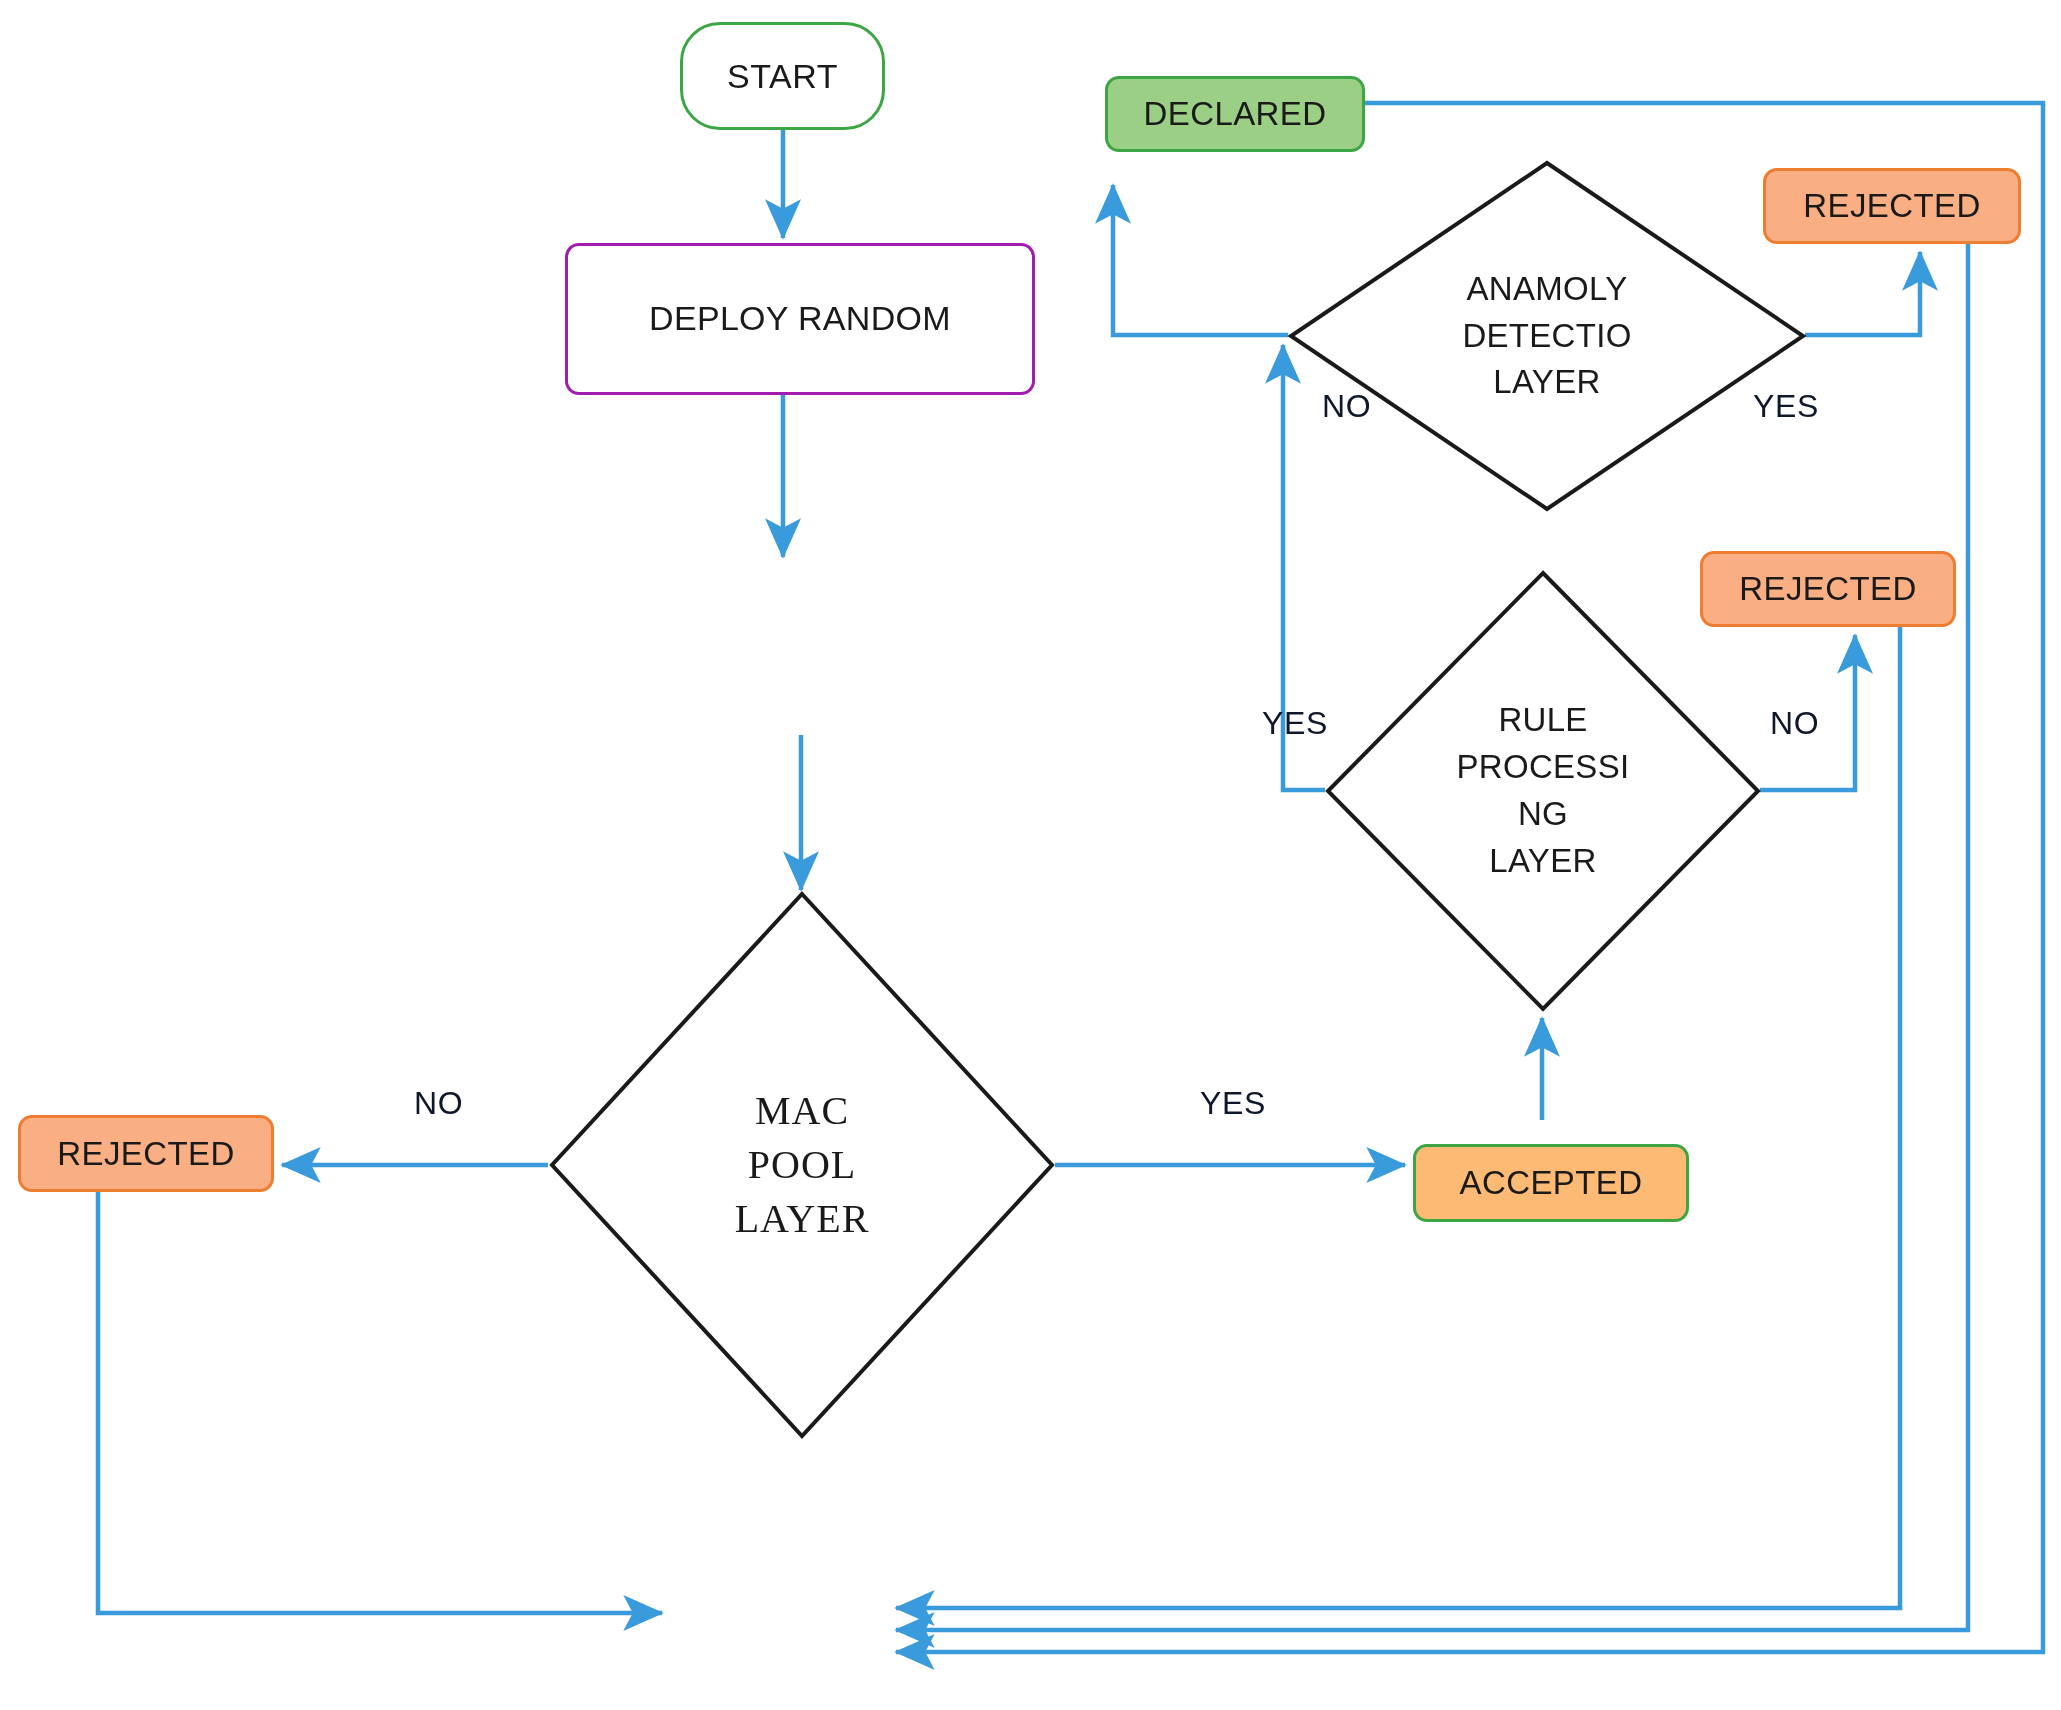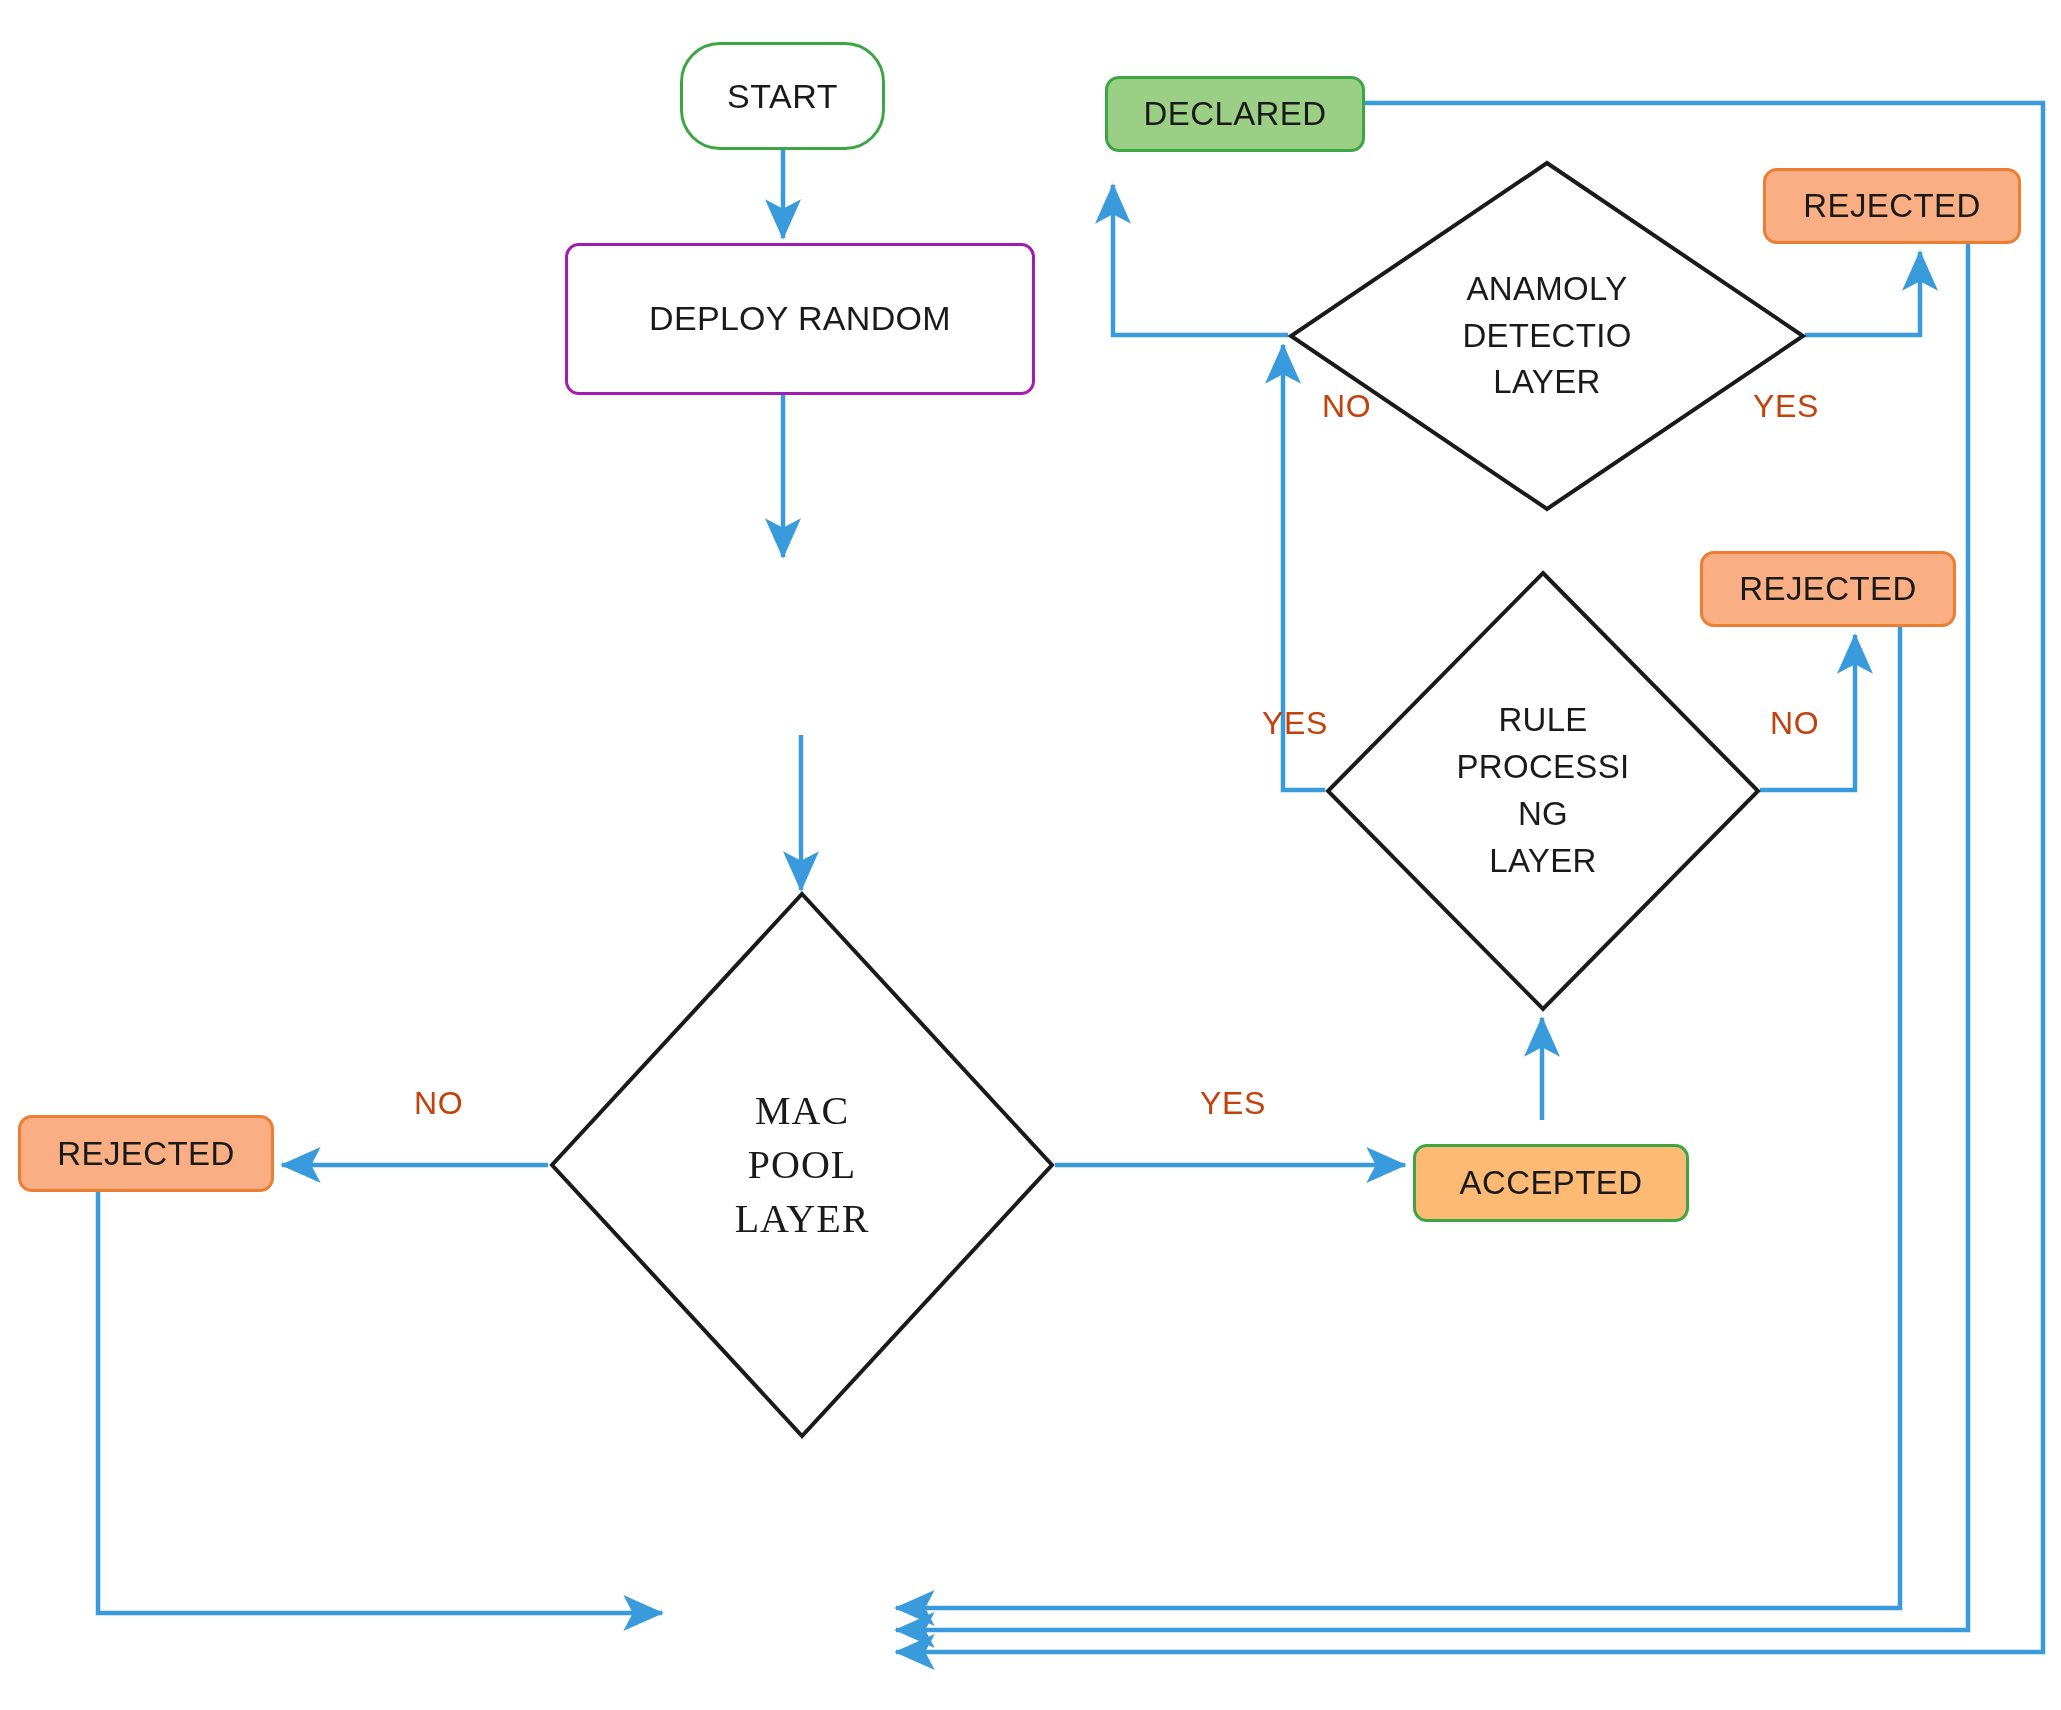--- a/index.html
+++ b/index.html
@@ -32,21 +32,20 @@
     color: #1a1a1a;
     z-index: 5;
     border-radius: 14px;
   }
   .terminator {
     border: 3px solid #3DA644;
     border-radius: 40px;
     background: #ffffff;
     font-size: 34px;
     letter-spacing: 0.5px;
-    margin-top: 20px;
   }
   .terminator.stop {
     border-color: #ED7D31;
   }
   .process {
     border: 3px solid #a21caf;
     background: #ffffff;
     font-size: 34px;
     line-height: 1.28;
     letter-spacing: 0.3px;
@@ -84,21 +83,21 @@
   }
   .status-box {
     border-width: 3px;
     border-style: solid;
     font-size: 33px;
     letter-spacing: 0.4px;
   }
   .edge-label {
     position: absolute;
     font-size: 32px;
-    color: #c2410c;
+    color: #0f172a;
     letter-spacing: 0.6px;
     white-space: nowrap;
     z-index: 6;
   }
 </style>
 </head>
 <body>
 
 <div id="canvas">
 

